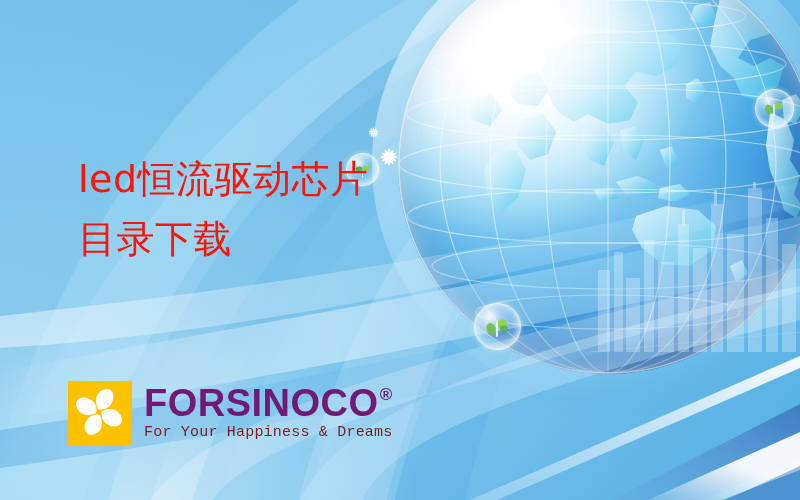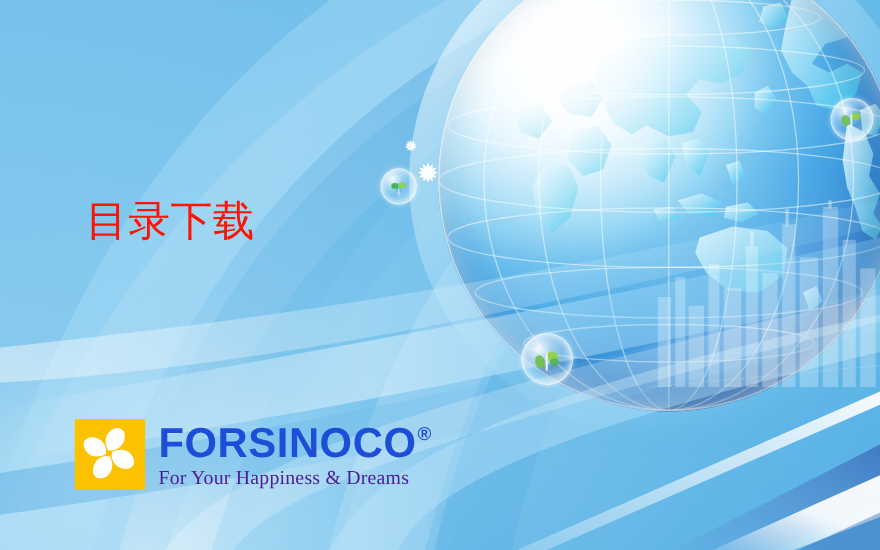--- a/index.html
+++ b/index.html
@@ -121,28 +121,28 @@
     position:relative;flex:0 0 auto;
   }
   .logo-mark svg{position:absolute;left:0;top:0;width:100%;height:100%;}
   .logo-text{display:flex;flex-direction:column;padding-top:3px;}
   .logo-word{
     display:flex;align-items:flex-start;
     font-family:"Liberation Sans","DejaVu Sans",sans-serif;
     font-weight:bold;
     font-size:38px;
     letter-spacing:.5px;
-    color:#1d4ed8;
+    color:#701a75;
     line-height:1;
   }
   .logo-reg{font-size:17px;line-height:1;margin-top:2px;margin-left:1px;}
   .logo-tag{
-    font-family:Liberation Serif, serif;
-    font-size:18px;
-    color:#4c1d95;
+    font-family:Liberation Mono, monospace;
+    font-size:15px;
+    color:#7f1d1d;
     letter-spacing:.2px;
     margin-top:3px;
     line-height:1;
   }
 </style>
 </head>
 <body>
 
 <div id="banner">
 
@@ -395,20 +395,21 @@
         <g transform="translate(18,19)">
           <ellipse cx="-5" cy="-1" rx="3.8" ry="5" transform="rotate(-18)" fill="#6fc04a" opacity=".9"></ellipse>
           <ellipse cx="4" cy="-3" rx="4.2" ry="3.6" fill="#8fd33f" opacity=".9"></ellipse>
           <rect x="-0.8" y="-5" width="1.6" height="12" rx="0.8" fill="#ffffff" opacity=".8"></rect>
         </g>
       </svg>
     </div>
   </div>
 
   <div class="headline">
+    <div class="line1">led恒流驱动芯片</div>
     <div class="line2">目录下载</div>
   </div>
 
   <div class="logo">
     <div class="logo-mark">
       <svg viewBox="0 0 64 64" aria-hidden="true">
         <g fill="#ffffff">
           <path d="M30,28 C26,20 28,12 35,9 C42,6 47,11 45,19 C43,26 36,30 30,28 Z"></path>
           <path d="M34,30 C42,26 50,28 53,35 C56,42 51,47 43,45 C36,43 32,36 34,30 Z"></path>
           <path d="M32,34 C36,42 34,50 27,53 C20,56 15,51 17,43 C19,36 26,32 32,34 Z"></path>

